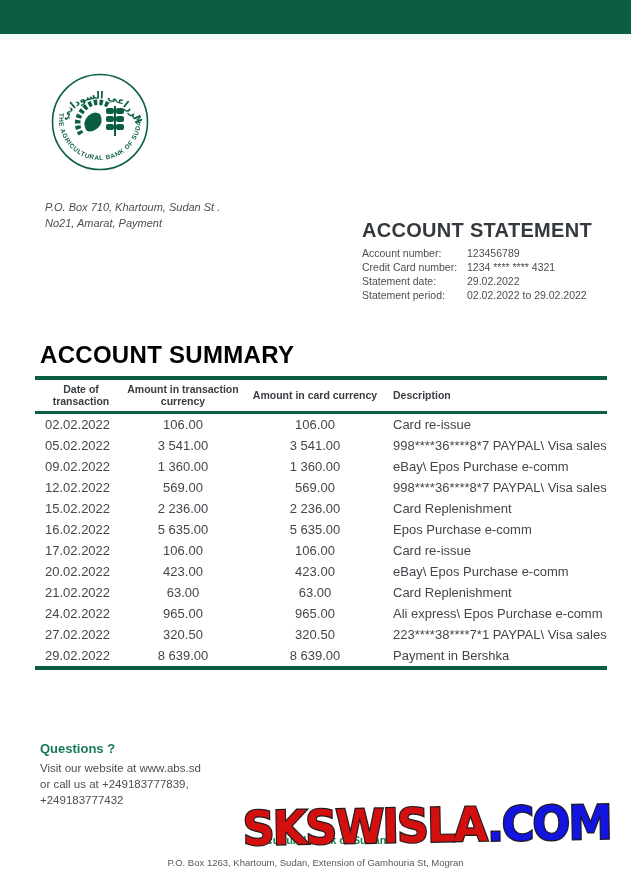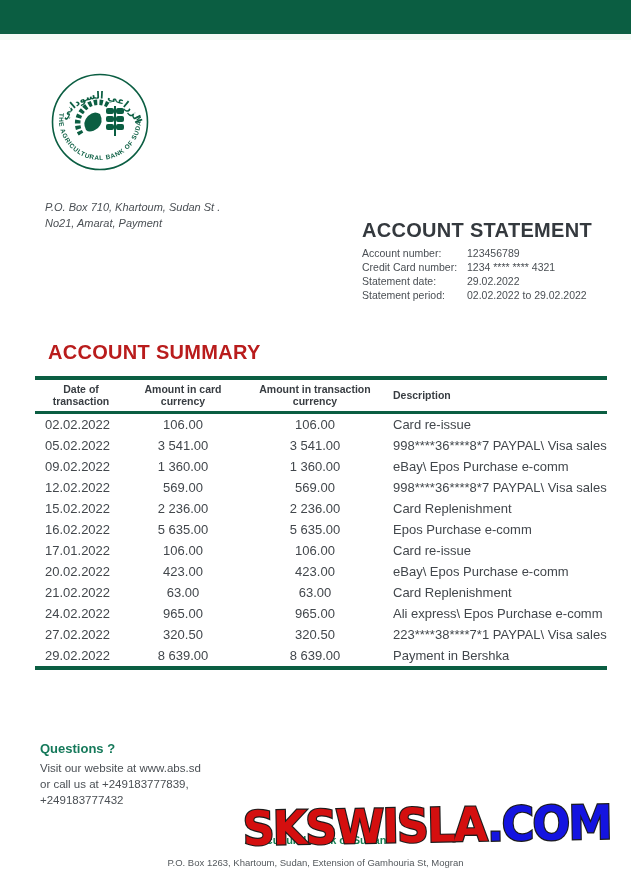--- a/index.html
+++ b/index.html
@@ -13,21 +13,21 @@
   .logo { position:absolute; left:50px; top:72px; width:100px; height:100px; }
 
   .customer { position:absolute; left:45px; top:199px; width:280px; }
   .customer-name { font-size:20px; font-weight:bold; color:#34393e; letter-spacing:0.3px; margin:0 0 6px 0; }
   .addr-line { font-size:11px; line-height:16px; color:#4a4f54;font-style:italic; }
 
   .statement { position:absolute; left:362px; top:199px; width:240px;margin-top:20px; }
   .statement-title { font-size:20px; font-weight:bold; color:#34393e; letter-spacing:0.3px; margin:0 0 5px 0; }
   .stmt-grid { display:grid; grid-template-columns:105px 1fr; row-gap:1px; font-size:10.5px; line-height:13px; color:#4a4f54; }
 
-  .summary-title { position:absolute; left:48px; top:341px; font-size:20px; font-weight:bold; color:#b91c1c; letter-spacing:0.3px; }
+  .summary-title { position:absolute; left:40px; top:341px; font-size:24px; font-weight:bold; color:#000000; letter-spacing:0.3px; }
 
   .table { position:absolute; left:35px; top:376px; width:572px; border-top:4px solid #0b5e42; }
   .thead { display:grid; grid-template-columns:92px 112px 152px 1fr; align-items:center;
            border-bottom:3px solid #0b5e42; padding:2px 0 3px 0; min-height:26px;
            font-size:10.5px; font-weight:bold; color:#383d42; line-height:12px; }
   .thead .h { text-align:center; }
   .thead .h-desc { text-align:left; padding-left:2px; }
   .trow { display:grid; grid-template-columns:92px 112px 152px 1fr; align-items:center; height:21px;
           font-size:13px; color:#42474c; }
   .trow:last-child { border-bottom:4px solid #0b5e42; }
@@ -97,22 +97,22 @@
     <div>Statement period:</div>
     <div>02.02.2022 to 29.02.2022</div>
   </div>
 </div>
 
 <div class="summary-title">ACCOUNT SUMMARY</div>
 
 <div class="table">
   <div class="thead">
     <div class="h">Date of transaction</div>
+    <div class="h">Amount in transaction currency</div>
     <div class="h">Amount in card currency</div>
-    <div class="h">Amount in transaction currency</div>
     <div class="h h-desc">Description</div>
   </div>
   <div>
       <div class="trow">
         <div class="cell c-date">02.02.2022</div>
         <div class="cell c-amt1">106.00</div>
         <div class="cell c-amt2">106.00</div>
         <div class="cell c-desc">Card re-issue</div>
       </div>
       <div class="trow">
@@ -139,21 +139,21 @@
         <div class="cell c-amt2">2 236.00</div>
         <div class="cell c-desc">Card Replenishment</div>
       </div>
       <div class="trow">
         <div class="cell c-date">16.02.2022</div>
         <div class="cell c-amt1">5 635.00</div>
         <div class="cell c-amt2">5 635.00</div>
         <div class="cell c-desc">Epos Purchase e-comm</div>
       </div>
       <div class="trow">
-        <div class="cell c-date">17.01.2022</div>
+        <div class="cell c-date">17.02.2022</div>
         <div class="cell c-amt1">106.00</div>
         <div class="cell c-amt2">106.00</div>
         <div class="cell c-desc">Card re-issue</div>
       </div>
       <div class="trow">
         <div class="cell c-date">20.02.2022</div>
         <div class="cell c-amt1">423.00</div>
         <div class="cell c-amt2">423.00</div>
         <div class="cell c-desc">eBay\ Epos Purchase e-comm</div>
       </div>

